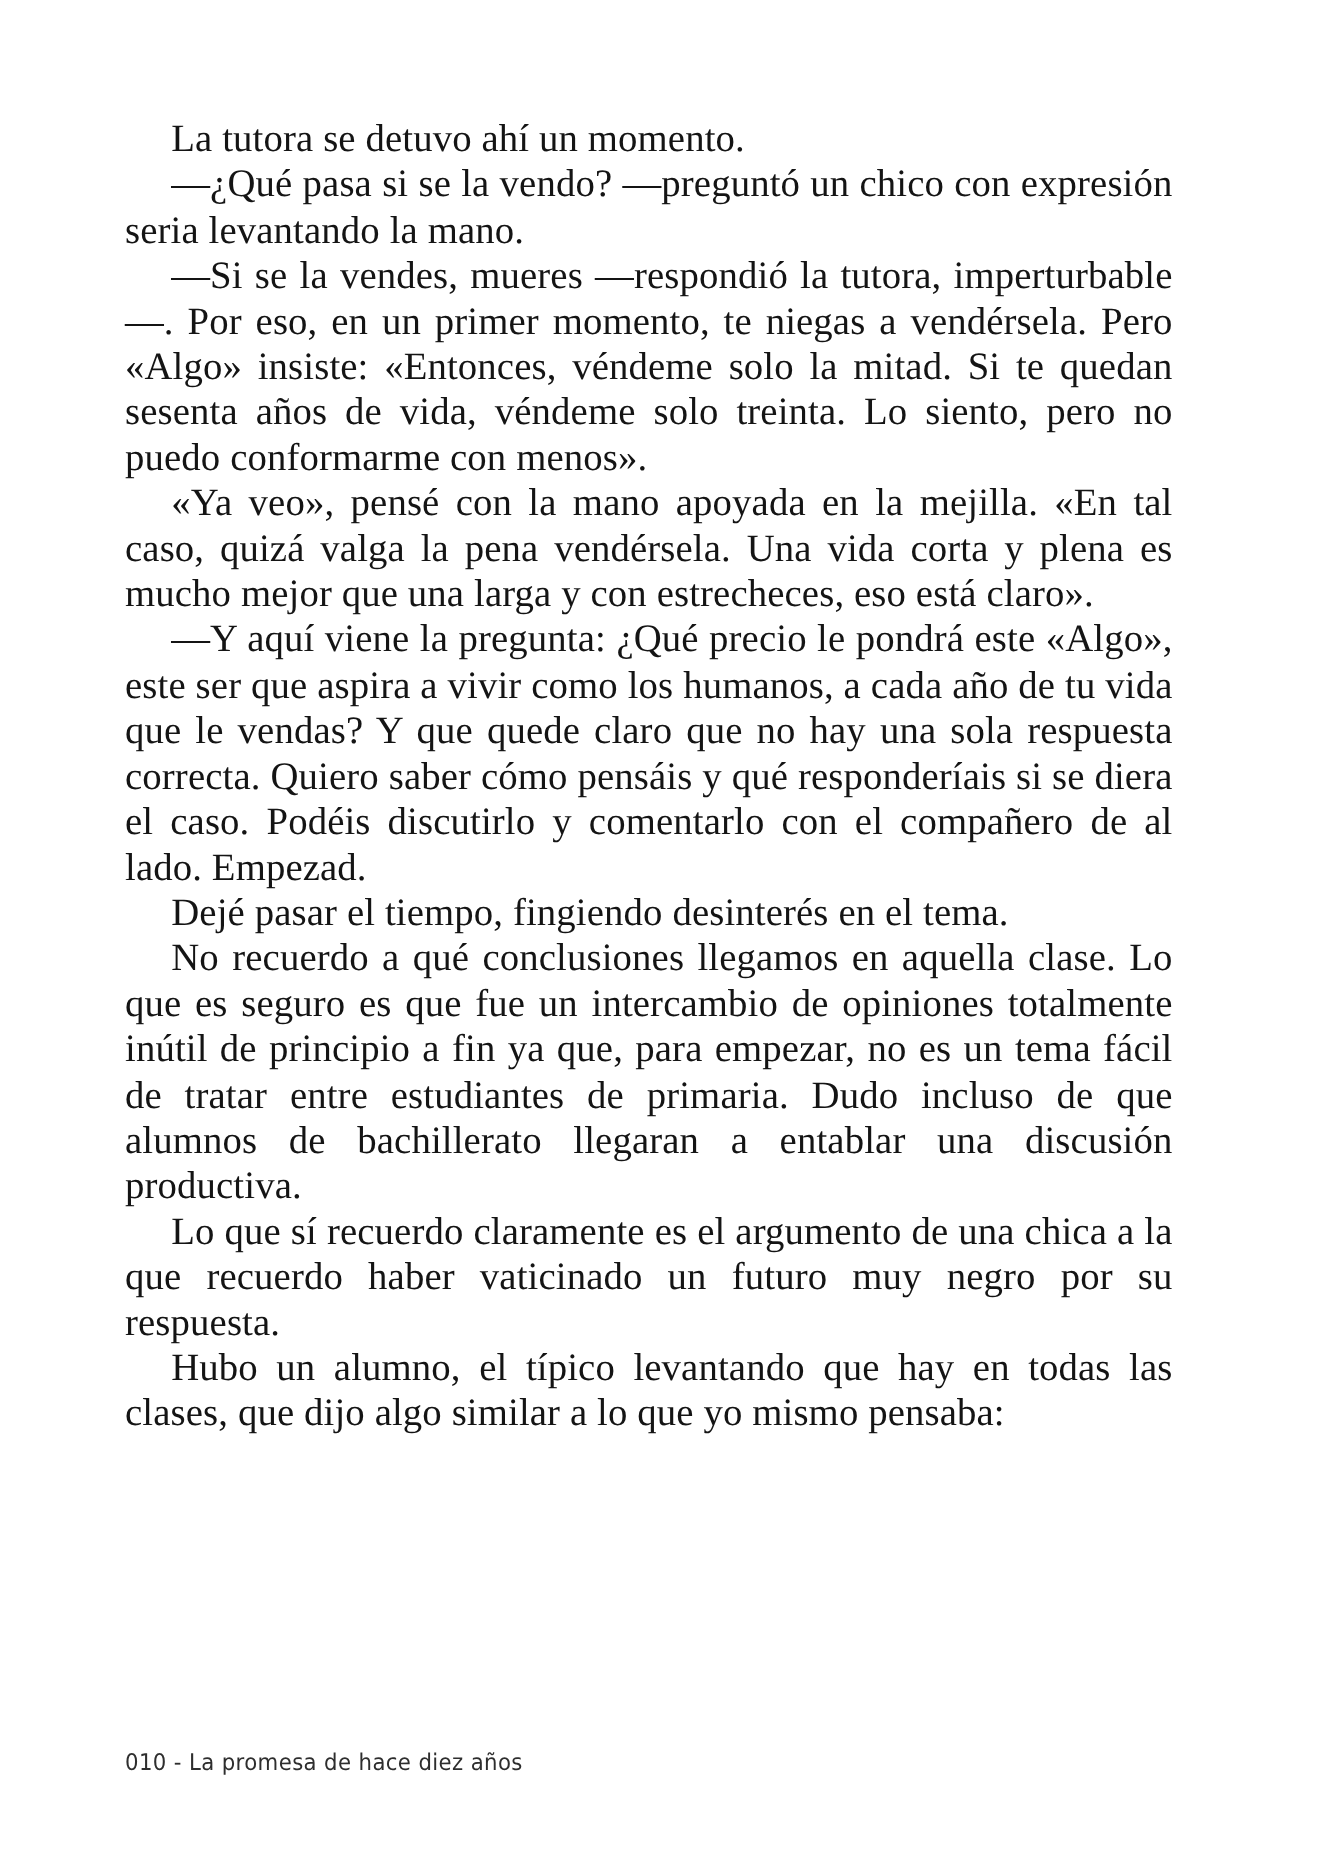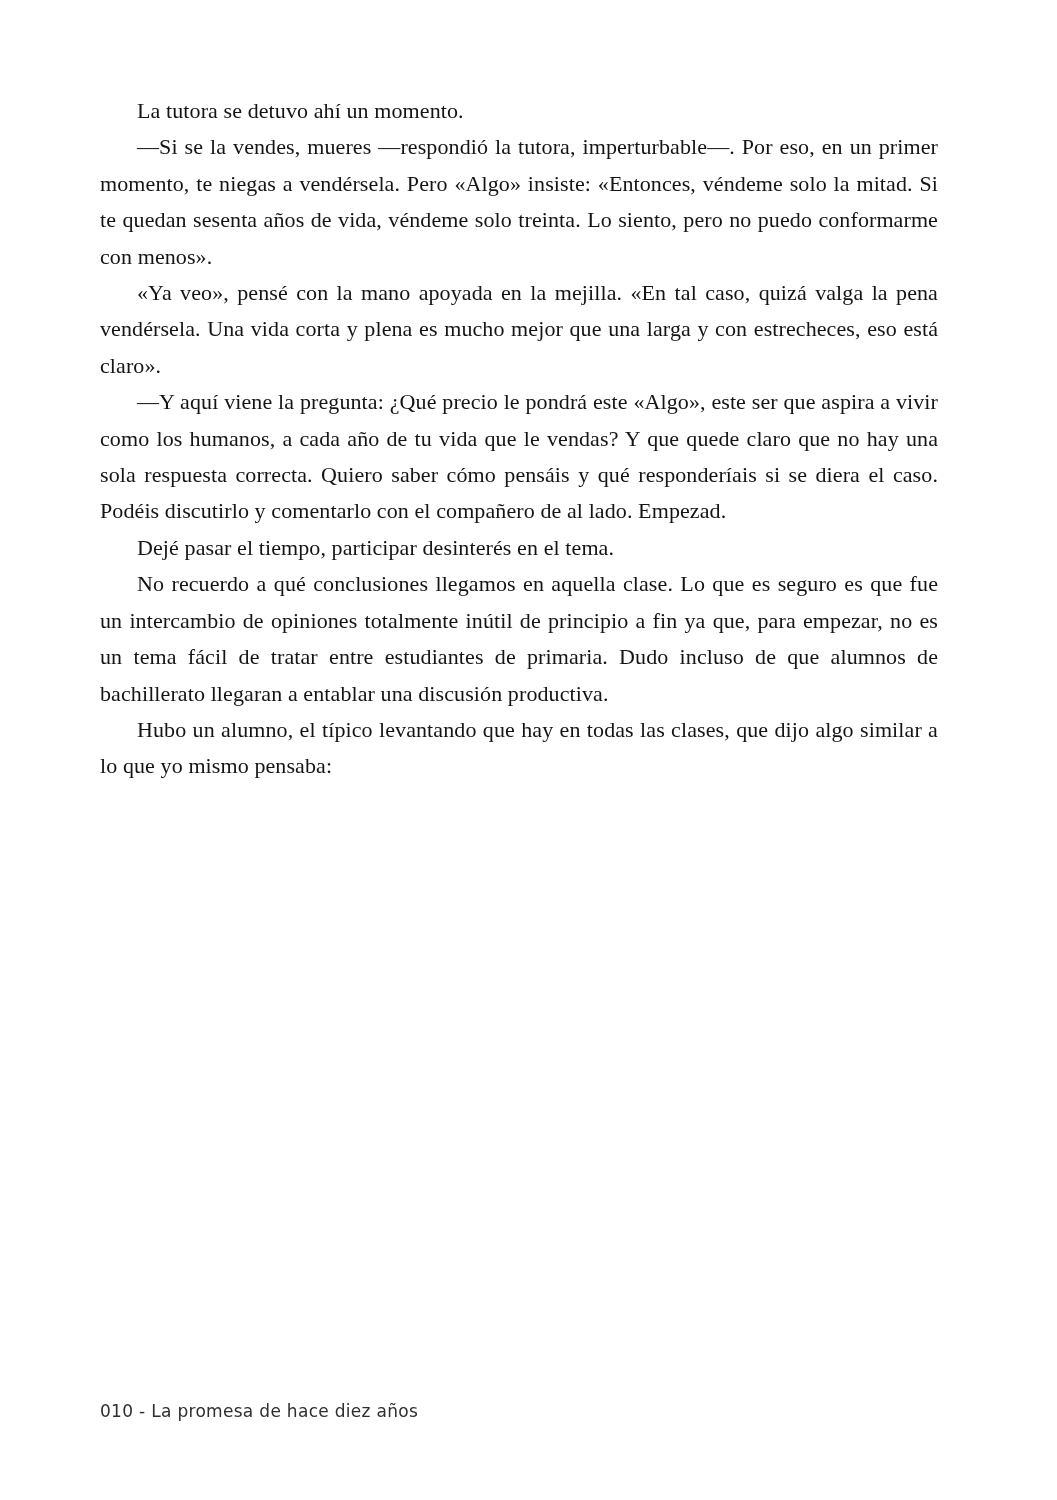--- a/index.html
+++ b/index.html
@@ -14,21 +14,21 @@
     background: #ffffff;
     overflow: hidden;
     font-family: "Liberation Serif", serif;
     color: #141414;
   }
   .text-block {
     position: absolute;
     left: 100px;
     top: 93px;
     width: 838px;
-    font-size: 22px;
+    font-size: 31px;
     line-height: 36.4px;
     text-align: justify;
     letter-spacing: 0.1px;
   }
   .text-block p {
     margin: 0;
     padding: 0;
     text-indent: 37px;
   }
   .footer {
@@ -43,25 +43,27 @@
     transform-origin: left top;
   }
 </style>
 </head>
 <body>
 
 <div class="page">
 
   <main class="text-block">
     <p>La tutora se detuvo ahí un momento.</p>
+    <p>—¿Qué pasa si se la vendo? —preguntó un chico con expresión seria levantando la mano.</p>
     <p>—Si se la vendes, mueres —respondió la tutora, imperturbable—. Por eso, en un primer momento, te niegas a vendérsela. Pero «Algo» insiste: «Entonces, véndeme solo la mitad. Si te quedan sesenta años de vida, véndeme solo treinta. Lo siento, pero no puedo conformarme con menos».</p>
     <p>«Ya veo», pensé con la mano apoyada en la mejilla. «En tal caso, quizá valga la pena vendérsela. Una vida corta y plena es mucho mejor que una larga y con estrecheces, eso está claro».</p>
     <p>—Y aquí viene la pregunta: ¿Qué precio le pondrá este «Algo», este ser que aspira a vivir como los humanos, a cada año de tu vida que le vendas? Y que quede claro que no hay una sola respuesta correcta. Quiero saber cómo pensáis y qué responderíais si se diera el caso. Podéis discutirlo y comentarlo con el compañero de al lado. Empezad.</p>
-    <p>Dejé pasar el tiempo, participar desinterés en el tema.</p>
+    <p>Dejé pasar el tiempo, fingiendo desinterés en el tema.</p>
     <p>No recuerdo a qué conclusiones llegamos en aquella clase. Lo que es seguro es que fue un intercambio de opiniones totalmente inútil de principio a fin ya que, para empezar, no es un tema fácil de tratar entre estudiantes de primaria. Dudo incluso de que alumnos de bachillerato llegaran a entablar una discusión productiva.</p>
+    <p>Lo que sí recuerdo claramente es el argumento de una chica a la que recuerdo haber vaticinado un futuro muy negro por su respuesta.</p>
     <p>Hubo un alumno, el típico levantando que hay en todas las clases, que dijo algo similar a lo que yo mismo pensaba:</p>
   </main>
 
   <footer class="footer">
     <span>010 - La promesa de hace diez años</span>
   </footer>
 
 </div>
 
 </body></html>

